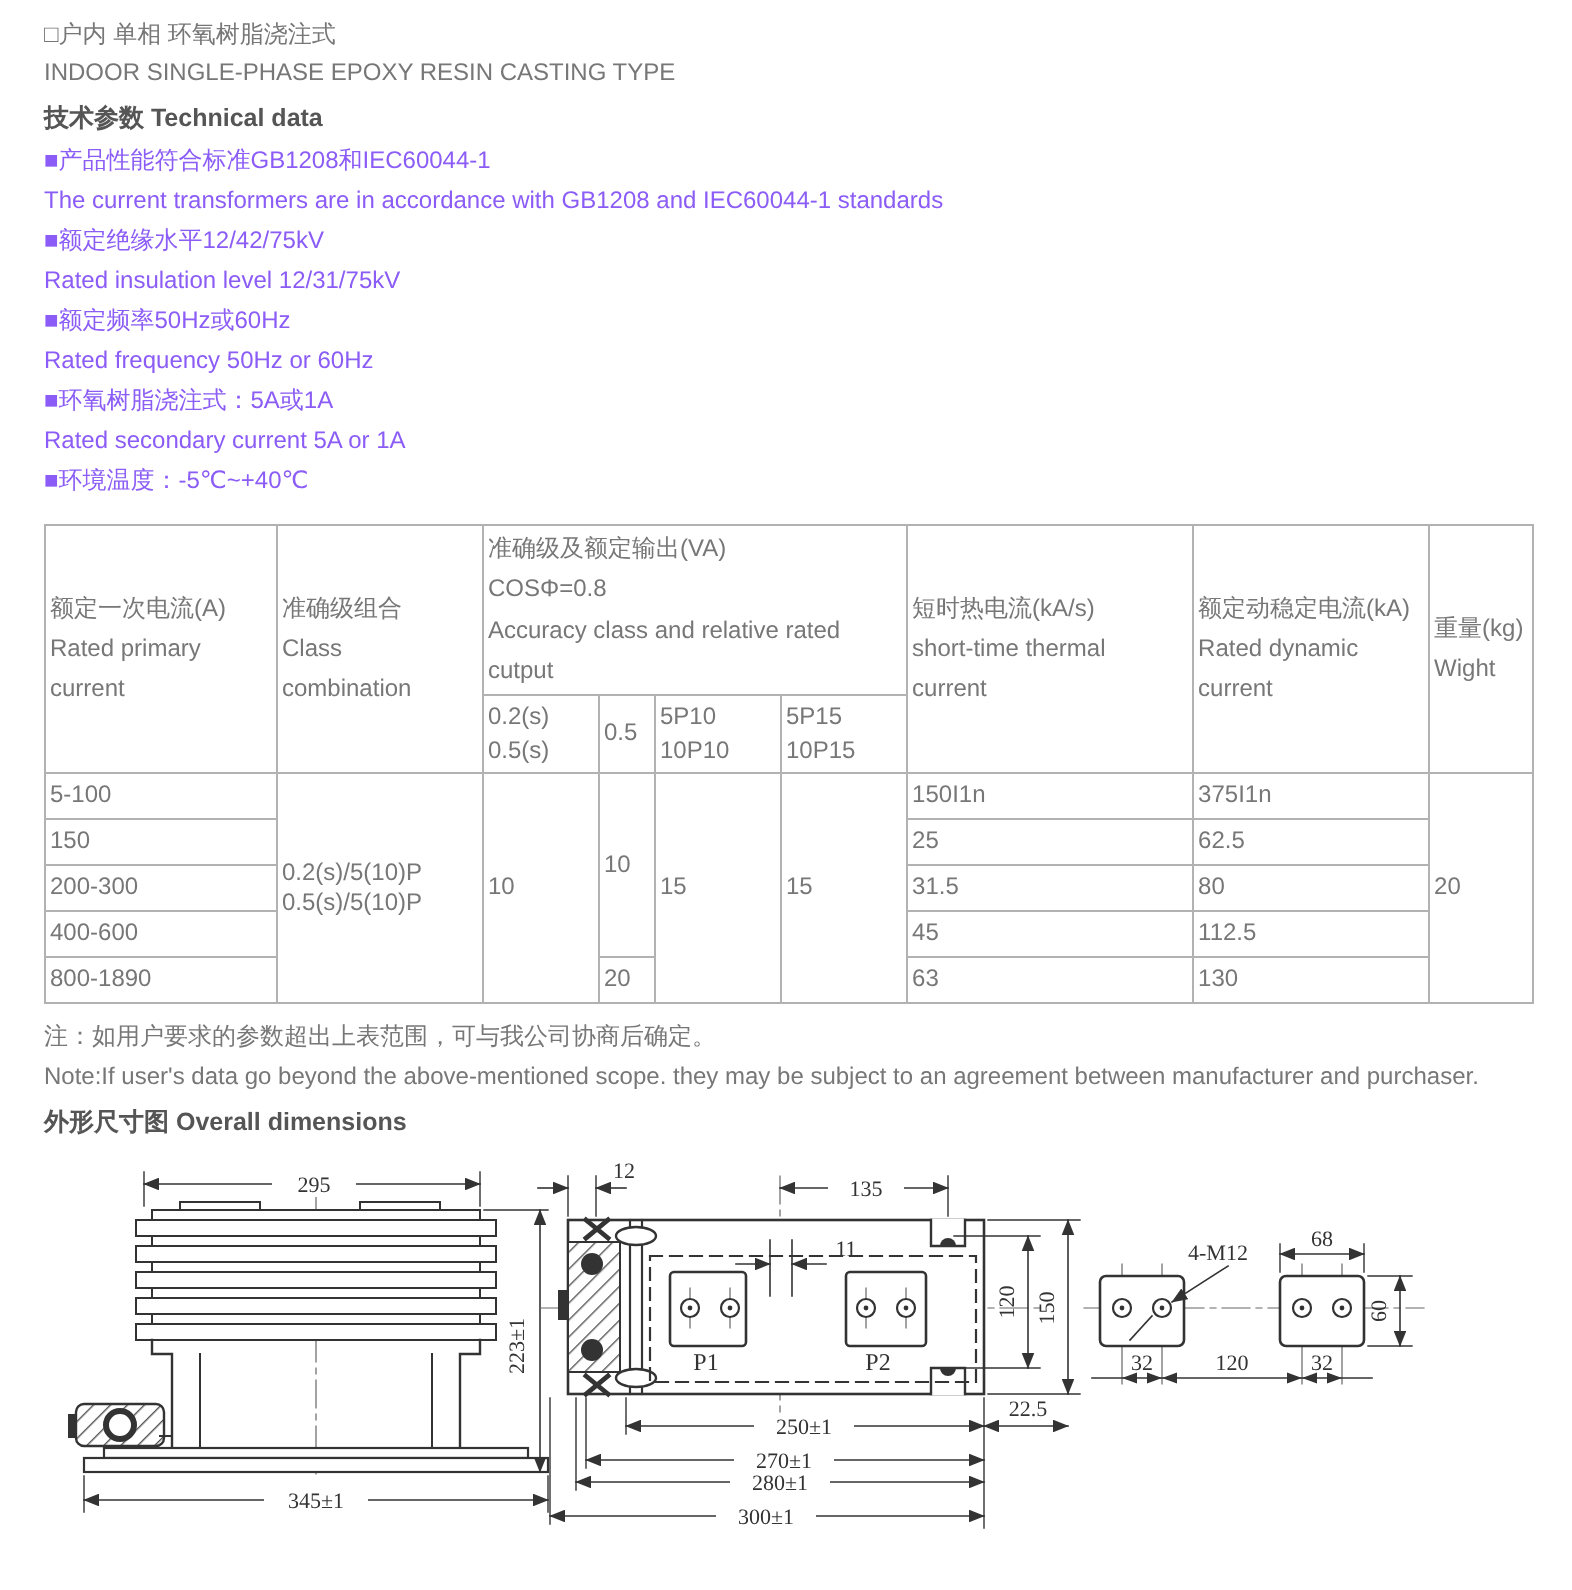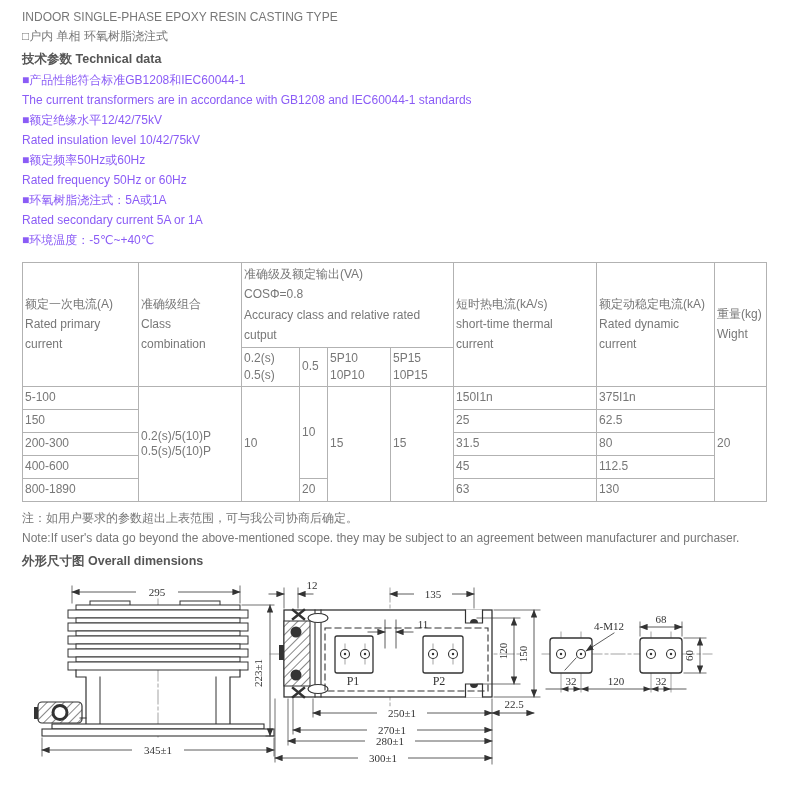--- a/index.html
+++ b/index.html
@@ -17,28 +17,28 @@
   .drawings{margin-top:4px;}
   svg text{user-select:none;}
   .dtx{font-family:"Liberation Serif","DejaVu Serif",serif;font-size:11px;fill:#333;}
   .ptx{font-family:"Liberation Serif","DejaVu Serif",serif;font-size:12px;fill:#333;}
 </style>
 </head>
 <body>
 
 <div class="page">
 
+  <div class="title-line">□户内 单相 环氧树脂浇注式</div>
   <div class="title-line">INDOOR SINGLE-PHASE EPOXY RESIN CASTING TYPE</div>
-  <div class="title-line">□户内 单相 环氧树脂浇注式</div>
 
   <div class="sec-heading">技术参数 Technical data</div>
   <div class="tech-line">■产品性能符合标准GB1208和IEC60044-1</div>
   <div class="tech-line">The current transformers are in accordance with GB1208 and IEC60044-1 standards</div>
   <div class="tech-line">■额定绝缘水平12/42/75kV</div>
-  <div class="tech-line">Rated insulation level 10/42/75kV</div>
+  <div class="tech-line">Rated insulation level 12/31/75kV</div>
   <div class="tech-line">■额定频率50Hz或60Hz</div>
   <div class="tech-line">Rated frequency 50Hz or 60Hz</div>
   <div class="tech-line">■环氧树脂浇注式：5A或1A</div>
   <div class="tech-line">Rated secondary current 5A or 1A</div>
   <div class="tech-line">■环境温度：-5℃~+40℃</div>
 
   <table class="spec">
     <colgroup>
       <col style="width:116px">
         <col style="width:103px">

